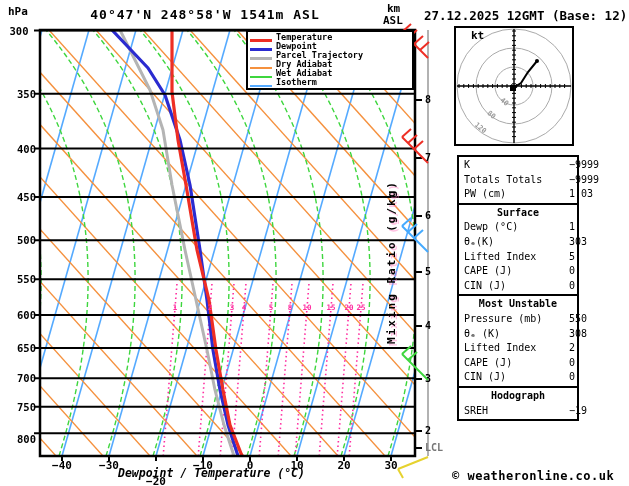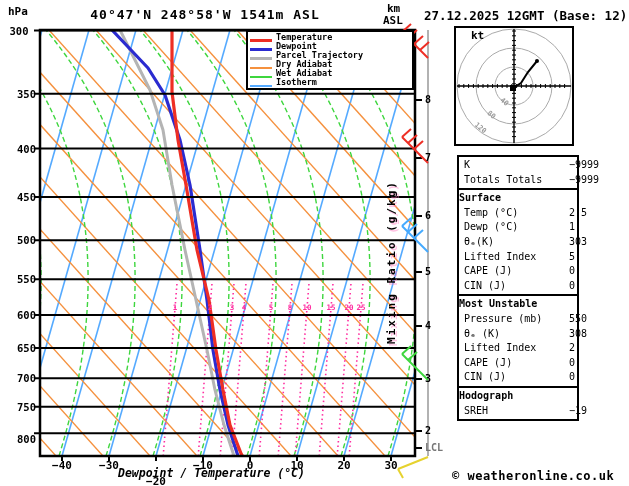--- a/index.html
+++ b/index.html
@@ -24,21 +24,21 @@
   .legend-row{display:flex;align-items:flex-end;height:9px;}
   .legend-swatch{width:22px;margin-right:4px;flex:0 0 22px;}
   .legend-text{font-size:8.5px;font-weight:bold;line-height:9px;}
   .hodo-ring-label{position:absolute;color:#999;font-size:7px;font-weight:bold;
                    transform:rotate(40deg);}
   .kt{font-weight:bold;font-size:11px;padding-left:12px;}
   .tablebox{position:absolute;left:457px;top:155px;width:122px;border:2px solid #000;
             background:#fff;box-sizing:border-box;}
   .tsec{border-top:2px solid #000;padding:1px 0;}
   .tsec:first-child{border-top:none;}
-  .thead{text-align:left;font-size:10px;font-weight:bold;line-height:14.6px;}
+  .thead{text-align:center;font-size:10px;font-weight:bold;line-height:14.6px;}
   .trow{position:relative;font-size:10px;line-height:14.6px;height:14.6px;}
   .tlabel{position:absolute;left:5px;}
   .tvalue{position:absolute;left:89px;margin-left:21px;}
   .footer{font-weight:bold;font-size:12px;letter-spacing:0.5px;}
 </style>
 </head>
 <body>
 
 <div class="stage">
 
@@ -266,27 +266,27 @@
   <div class="tablebox" id="tablebox">
       <div class="tsec">
         <div class="trow">
           <span class="tlabel">K</span>
           <span class="tvalue">−9999</span>
         </div>
         <div class="trow">
           <span class="tlabel">Totals Totals</span>
           <span class="tvalue">−9999</span>
         </div>
+        <div class="trow">
+          <span class="tlabel">PW (cm)</span>
+          <span class="tvalue">1.03</span>
+        </div>
       </div>
       <div class="tsec">
         <div class="thead">Surface</div>
-        <div class="trow">
-          <span class="tlabel">Temp (°C)</span>
-          <span class="tvalue">2.5</span>
-        </div>
         <div class="trow">
           <span class="tlabel">Dewp (°C)</span>
           <span class="tvalue">1</span>
         </div>
         <div class="trow">
           <span class="tlabel">θₑ(K)</span>
           <span class="tvalue">303</span>
         </div>
         <div class="trow">
           <span class="tlabel">Lifted Index</span>

